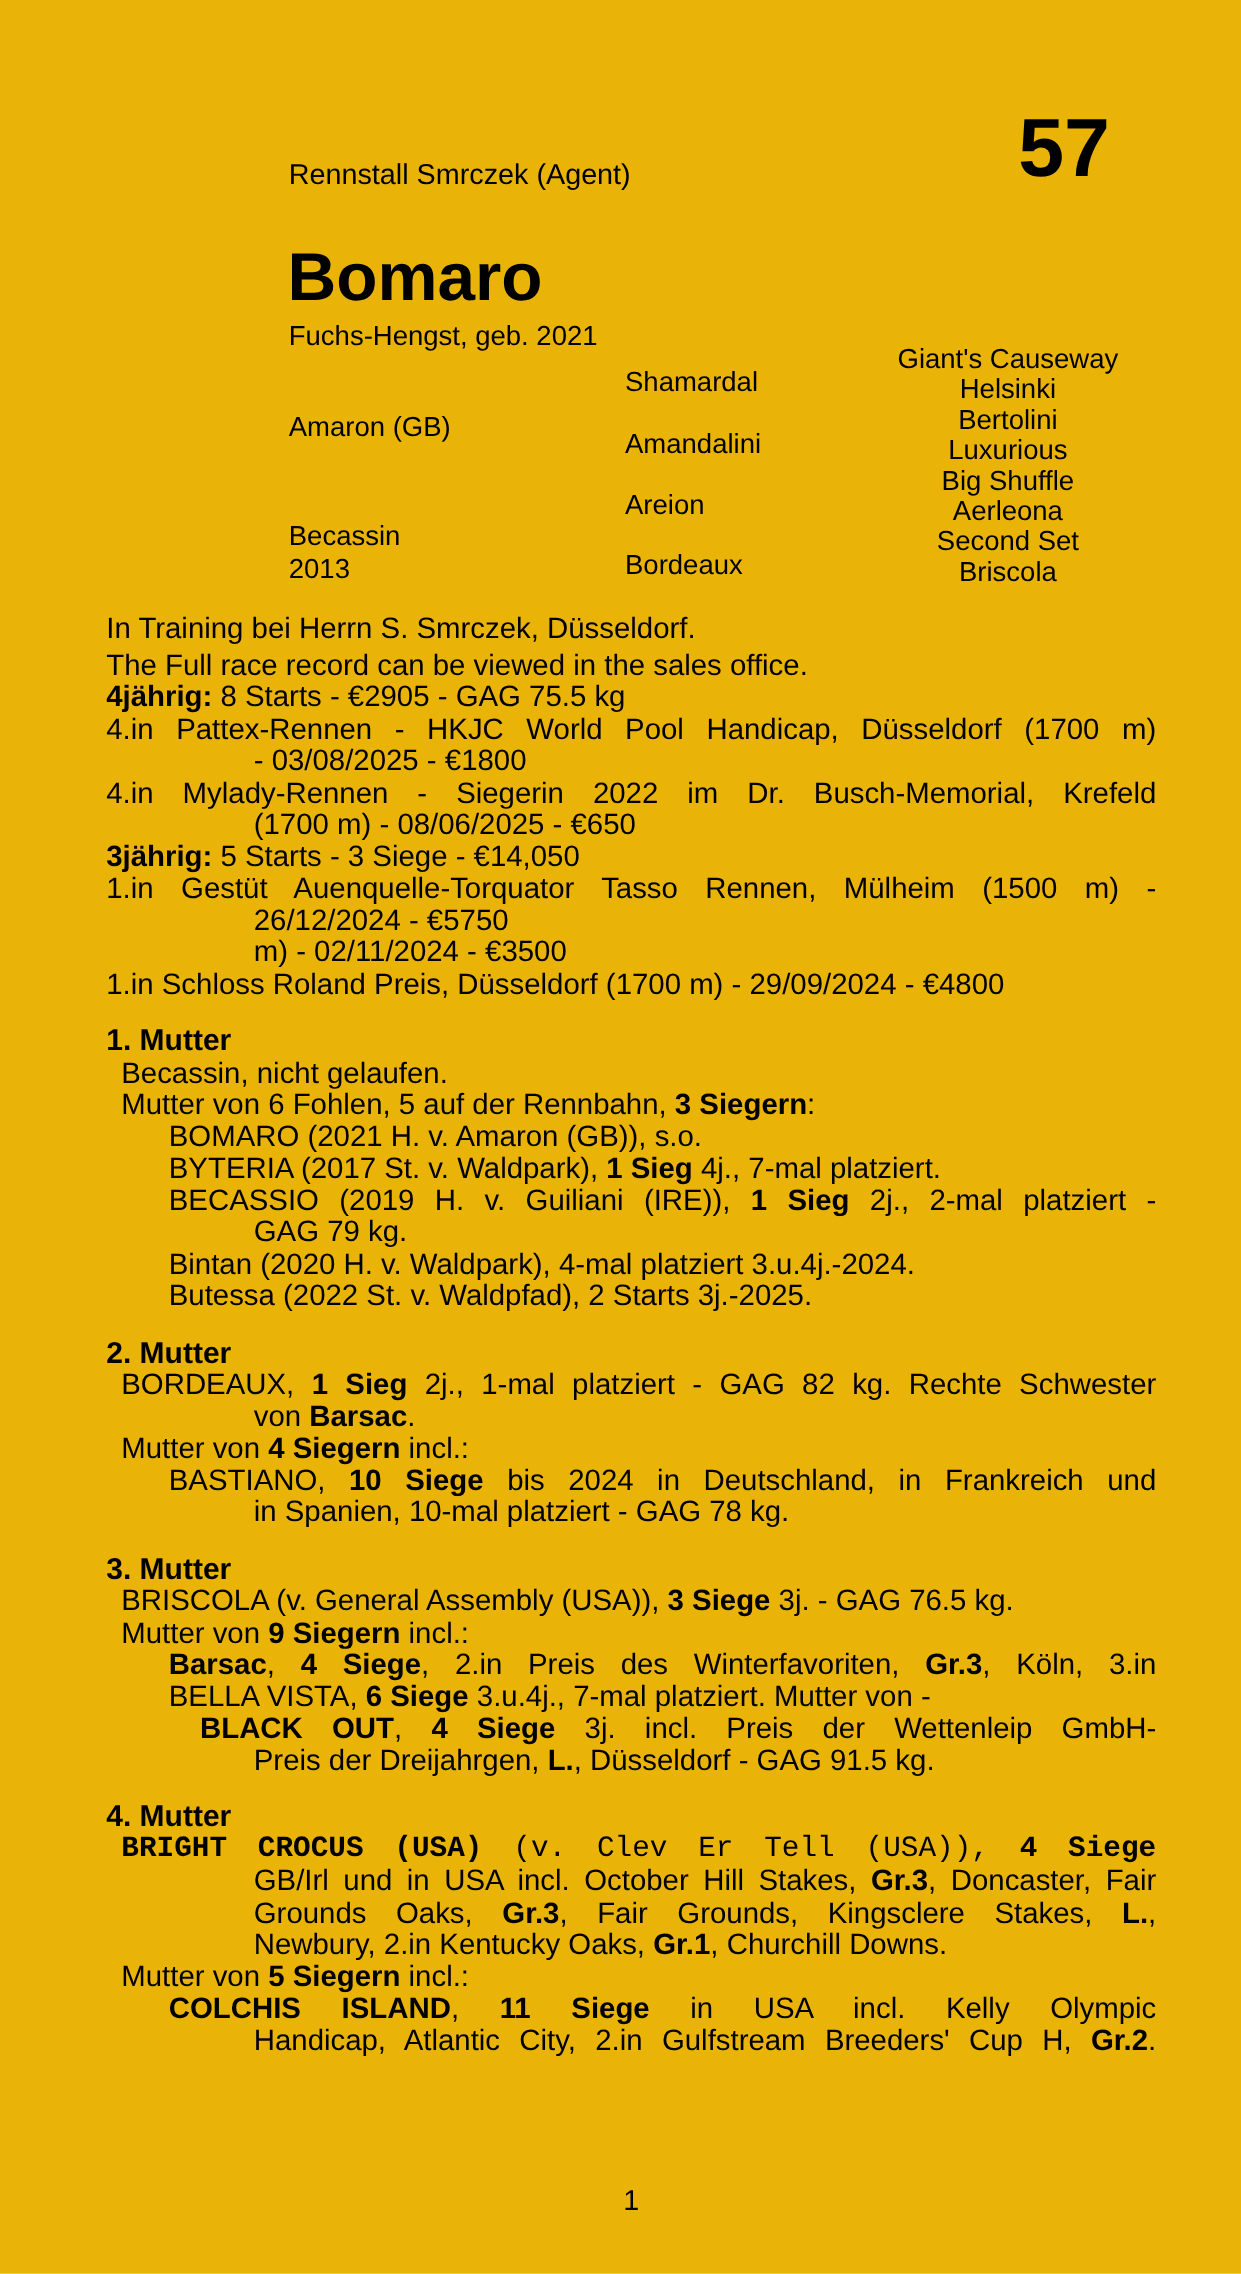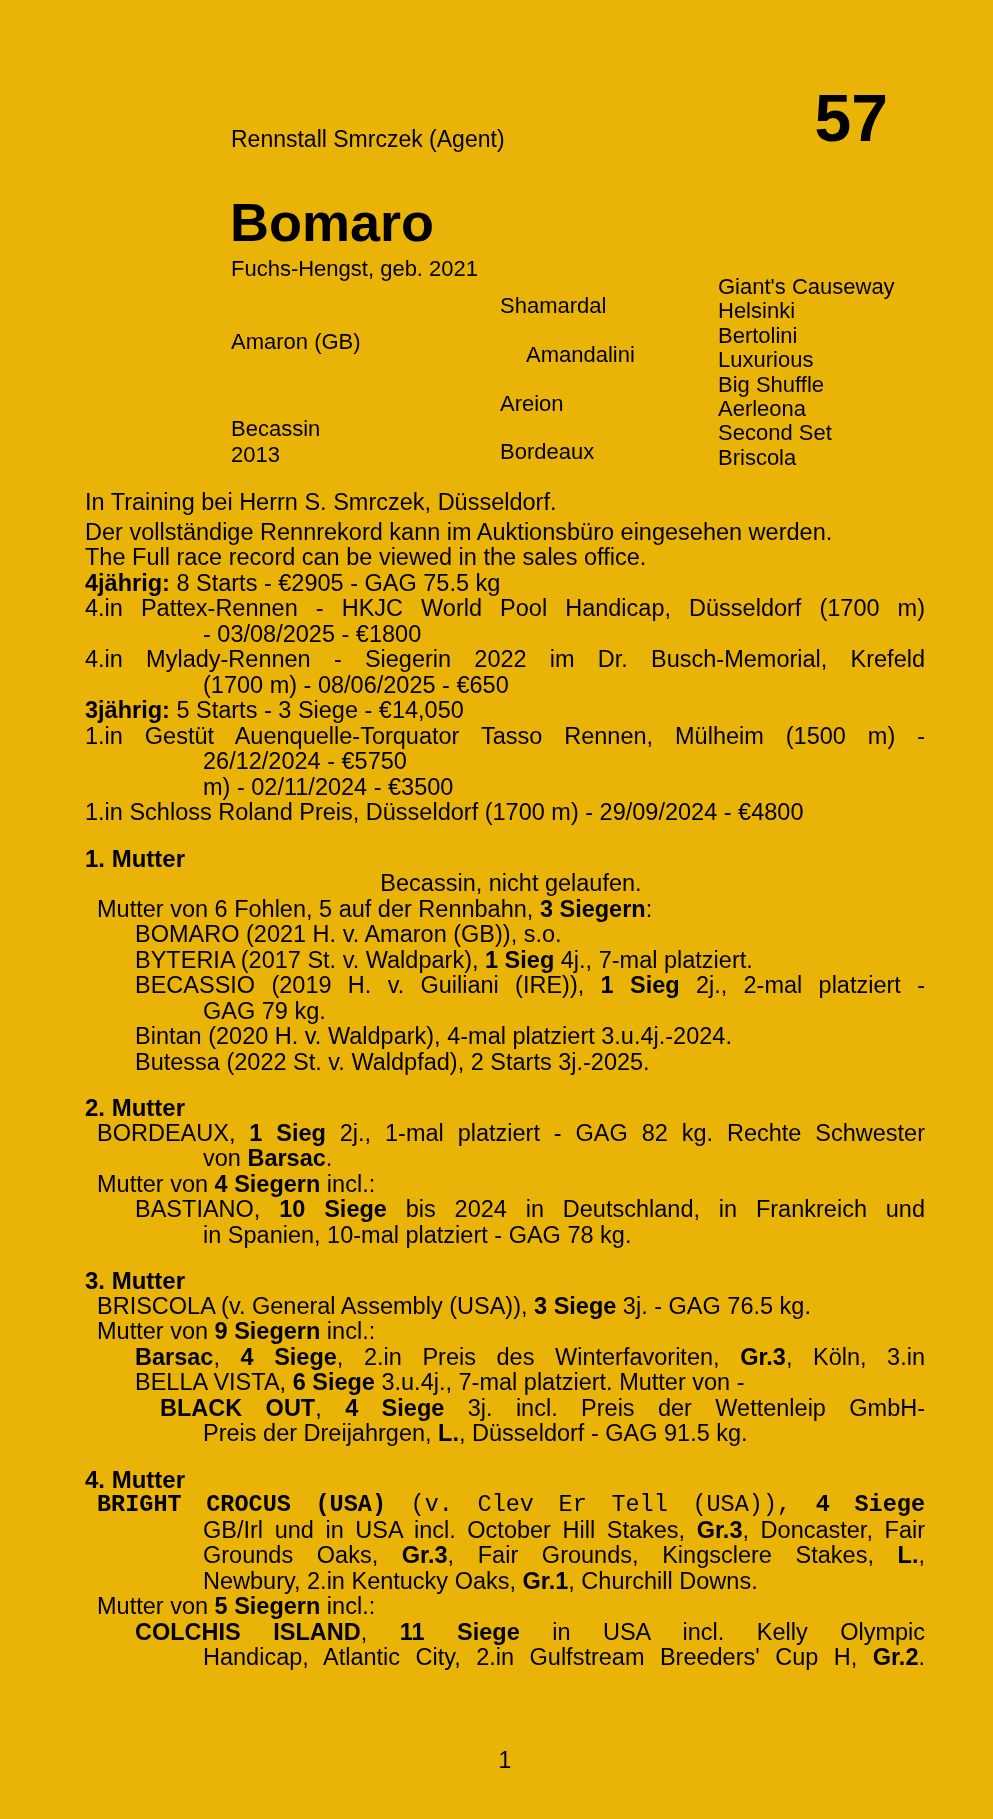--- a/index.html
+++ b/index.html
@@ -10,21 +10,21 @@
     font-family:"Liberation Sans","DejaVu Sans",sans-serif;
     overflow:hidden;
   }
   .consignor { position:absolute; left:231px; top:126px; font-size:23px; line-height:26px; }
   .lot-number { position:absolute; right:105px; top:87px; font-size:66px; line-height:62px; font-weight:bold; }
   .horse-title { position:absolute; left:230px; top:196px; font-size:54px; line-height:52px; font-weight:bold; }
   .horse-sub { position:absolute; left:231px; top:256px; font-size:22px; line-height:26px; }
 
   .ped-item { position:absolute; font-size:22px; line-height:25px; white-space:nowrap; }
   .ped-dam div { line-height:26px; }
-  .ped-gen3 div { line-height:24.4px; }
+  .ped-gen3 div { line-height:24.4px;text-align:center; }
 
   .body-col { position:absolute; left:85px; top:490px; width:840px; font-size:23.5px; line-height:25.5px; }
   .para { }
   .line { height:25.5px; overflow:hidden; }
   .line.fill { text-align:justify; text-align-last:justify; }
   .b { font-weight:bold; }
   .heading { font-weight:bold; margin-top:20px; height:25.5px; font-size:24px; }
   .page-footer { position:absolute; left:85px; top:1747px; width:840px; text-align:center; font-size:23px; }
 </style>
 </head>
@@ -39,59 +39,58 @@
   <div class="horse-sub">Fuchs-Hengst, geb. 2021</div>
 
   <div>
     <div class="ped-item" style="left:231px; top:329px;">Amaron (GB)</div>
     <div class="ped-item ped-dam" style="left:231px; top:416px;">
       <div>Becassin</div>
       <div>2013</div>
     </div>
 
     <div class="ped-item" style="left:500px; top:293px;">Shamardal</div>
-    <div class="ped-item" style="left:526px; top:342px;">Amandalini</div>
+    <div class="ped-item" style="left:500px; top:342px;">Amandalini</div>
     <div class="ped-item" style="left:500px; top:391px;">Areion</div>
     <div class="ped-item" style="left:500px; top:439px;">Bordeaux</div>
 
     <div class="ped-item ped-gen3" style="left:718px; top:275px;">
       <div>Giant's Causeway</div>
       <div>Helsinki</div>
       <div>Bertolini</div>
       <div>Luxurious</div>
       <div>Big Shuffle</div>
       <div>Aerleona</div>
       <div>Second Set</div>
       <div>Briscola</div>
     </div>
   </div>
 
   <div class="body-col">
       <div class="para">
         <div class="line"><span>In Training bei Herrn S. Smrczek, Düsseldorf.</span></div>
       </div>
       <div class="para" style="margin-top: 4px;">
-        <div class="line"><span>Der vollständige Rennrekord kann im Auktionsbüro eingesehen werden.</span></div>
         <div class="line"><span>The Full race record can be viewed in the sales office.</span></div>
       </div>
       <div class="para">
         <div class="line"><span class="b">4jährig:</span><span> 8 Starts - €2905 - GAG 75.5 kg</span></div>
         <div class="line fill"><span>4.in Pattex-Rennen - HKJC World Pool Handicap, Düsseldorf (1700 m)</span></div>
         <div class="line" style="padding-left: 118px;"><span>- 03/08/2025 - €1800</span></div>
         <div class="line fill"><span>4.in Mylady-Rennen - Siegerin 2022 im Dr. Busch-Memorial, Krefeld</span></div>
         <div class="line" style="padding-left: 118px;"><span>(1700 m) - 08/06/2025 - €650</span></div>
         <div class="line"><span class="b">3jährig:</span><span> 5 Starts - 3 Siege - €14,050</span></div>
         <div class="line fill"><span>1.in Gestüt Auenquelle-Torquator Tasso Rennen, Mülheim (1500 m) -</span></div>
         <div class="line" style="padding-left: 118px;"><span>26/12/2024 - €5750</span></div>
         <div class="line" style="padding-left: 118px;"><span>m) - 02/11/2024 - €3500</span></div>
         <div class="line"><span>1.in Schloss Roland Preis, Düsseldorf (1700 m) - 29/09/2024 - €4800</span></div>
       </div>
       <div class="heading">1. Mutter</div>
       <div class="para">
-        <div class="line" style="padding-left: 12px; text-align: center;"><span>Becassin, nicht gelaufen.</span></div>
+        <div class="line" style="padding-left: 12px;"><span>Becassin, nicht gelaufen.</span></div>
         <div class="line" style="padding-left: 12px;"><span>Mutter von 6 Fohlen, 5 auf der Rennbahn, </span><span class="b">3 Siegern</span><span>:</span></div>
         <div class="line" style="padding-left: 50px;"><span>BOMARO (2021 H. v. Amaron (GB)), s.o.</span></div>
         <div class="line" style="padding-left: 50px;"><span>BYTERIA (2017 St. v. Waldpark), </span><span class="b">1 Sieg</span><span> 4j., 7-mal platziert.</span></div>
         <div class="line fill" style="padding-left: 50px;"><span>BECASSIO (2019 H. v. Guiliani (IRE)), </span><span class="b">1 Sieg</span><span> 2j., 2-mal platziert -</span></div>
         <div class="line" style="padding-left: 118px;"><span>GAG 79 kg.</span></div>
         <div class="line" style="padding-left: 50px;"><span>Bintan (2020 H. v. Waldpark), 4-mal platziert 3.u.4j.-2024.</span></div>
         <div class="line" style="padding-left: 50px;"><span>Butessa (2022 St. v. Waldpfad), 2 Starts 3j.-2025.</span></div>
       </div>
       <div class="heading">2. Mutter</div>
       <div class="para">

